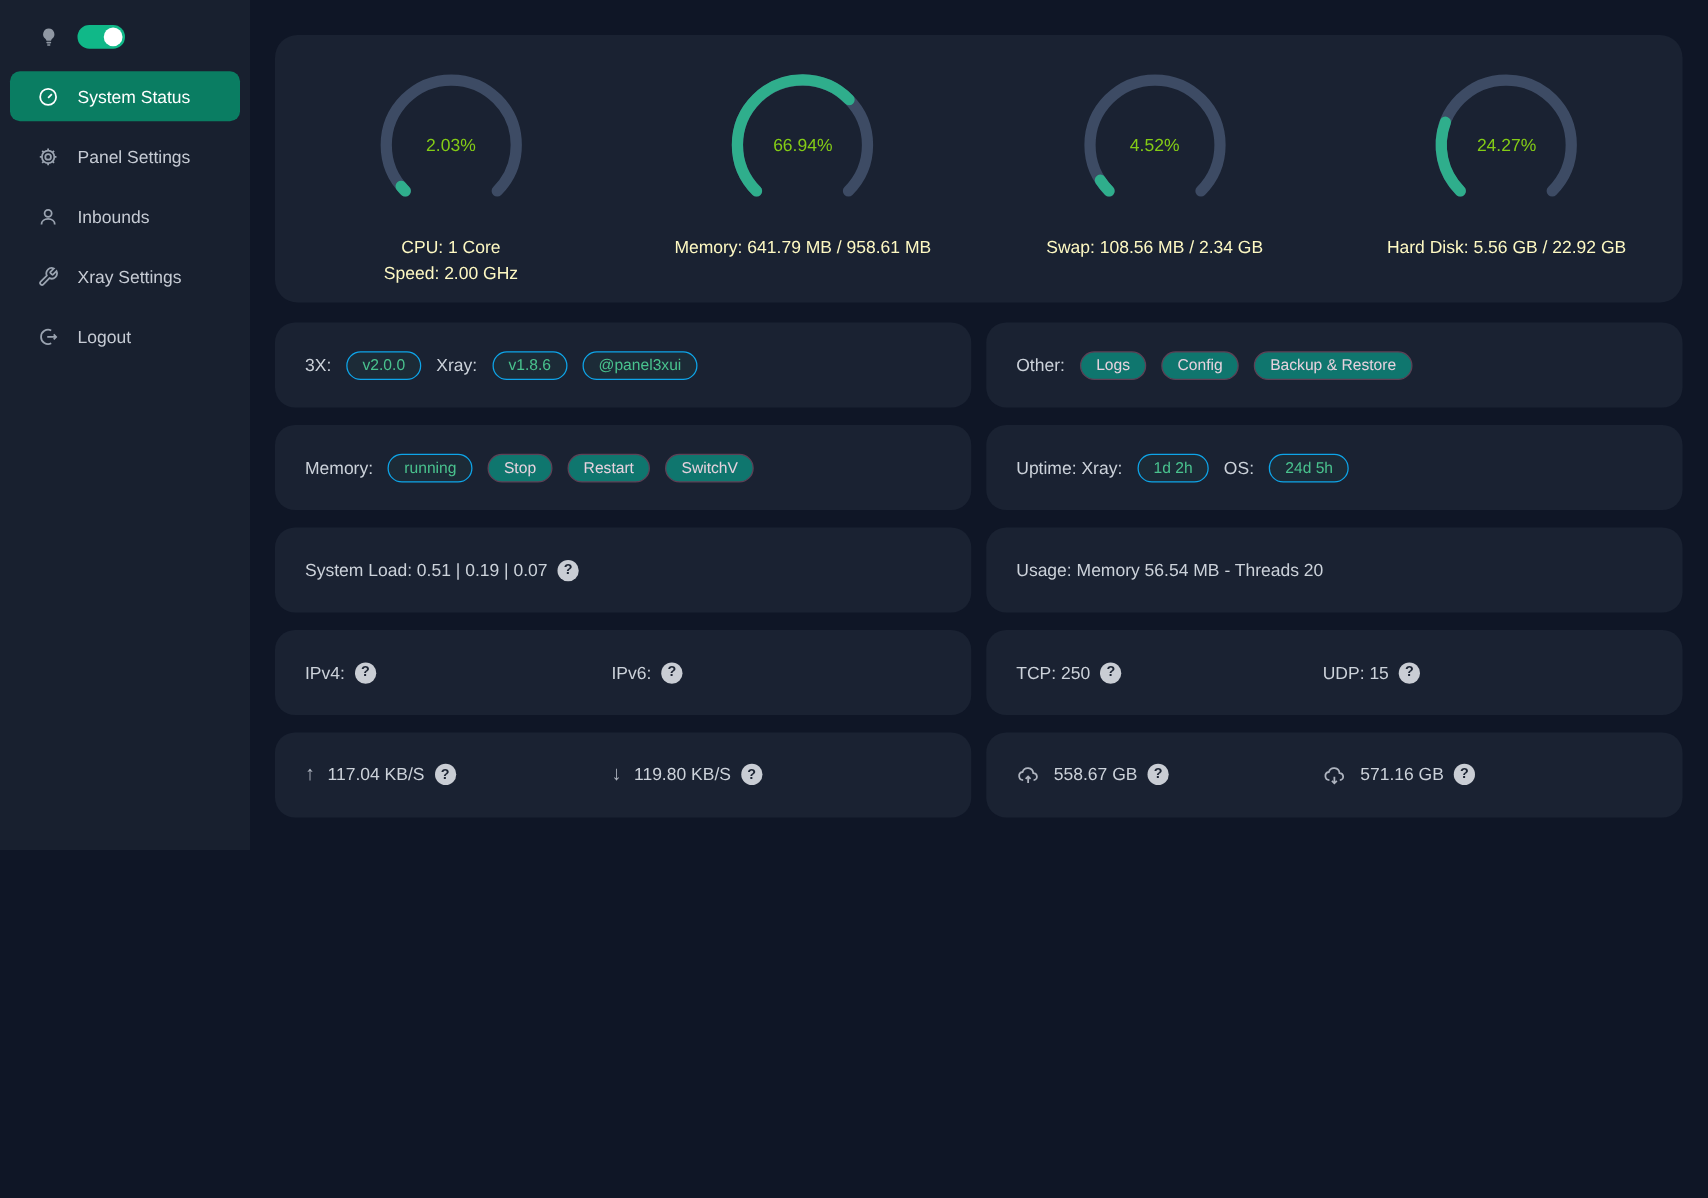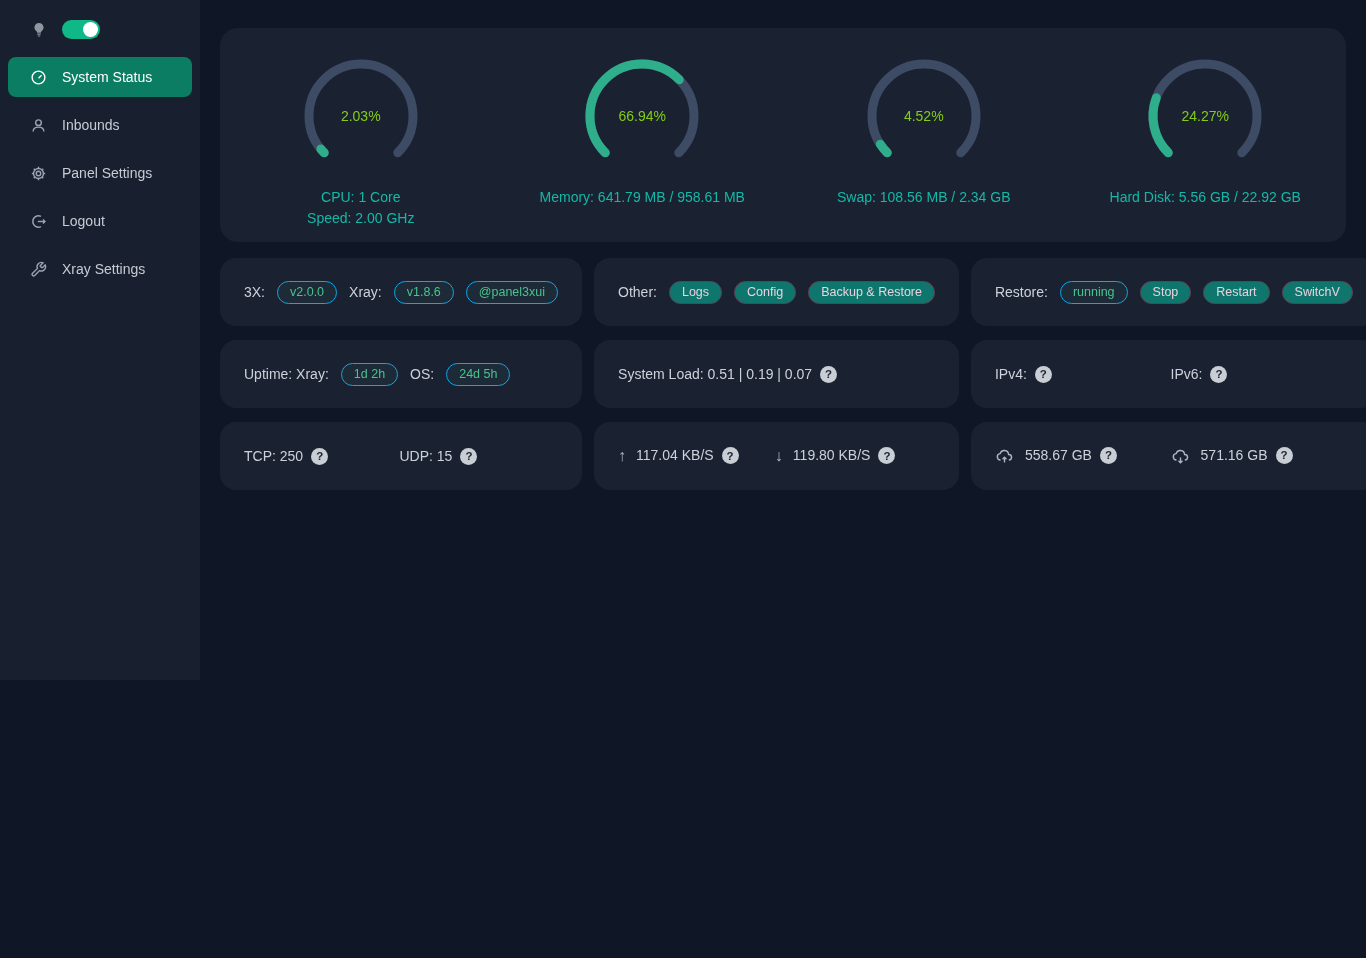--- a/index.html
+++ b/index.html
@@ -43,25 +43,25 @@
   }
   .gauge-col { flex:1 1 0; display:flex; flex-direction:column; align-items:center; }
   .gauge-wrap { position:relative; width:124px; height:124px; }
   .gauge-track { fill:none; stroke:#3d4b64; stroke-width:9; stroke-linecap:round; }
   .gauge-fill  { fill:none; stroke:#2fae8c; stroke-width:9; stroke-linecap:round; }
   .gauge-percent {
     position:absolute; left:0; top:0; width:124px; height:124px;
     display:flex; align-items:center; justify-content:center;
     color:#84cc16; font-size:14px;
   }
-  .gauge-caption { margin-top:9px; text-align:center; line-height:21px; color:#14b8a6; }
+  .gauge-caption { margin-top:9px; text-align:center; line-height:21px; color:#fef9c3; }
   
   .grid {
     margin-top:16px;
-    display:grid; grid-template-columns:1fr 1fr 1fr; gap:14px 12px;
+    display:grid; grid-template-columns:1fr 1fr; gap:14px 12px;
   }
   .row-card {
     height:68px; border-radius:16px; background:#1a2232;
     display:flex; align-items:center; padding:0 24px;
   }
   .row-card.split { display:grid; grid-template-columns:46% 1fr; padding:0 0 0 24px; align-items:center; }
   .cell { display:flex; gap:8px; }
   .label { color:#ccd2da; }
   .tag {
     display:inline-flex; align-items:center; height:23px; padding:0 12px;
@@ -97,46 +97,46 @@
   <div class="menu-item active">
     <svg viewBox="0 0 24 24" fill="none" stroke-width="2">
       <circle cx="12" cy="12" r="9"></circle>
         <path d="M12 13l4.2-4.2"></path>
         <path d="M7.5 13.5h.01M16.5 13.5h.01"></path>
     </svg>
     <span>System Status</span>
   </div>
   <div class="menu-item">
     <svg viewBox="0 0 24 24" fill="none" stroke-width="2">
-      <circle cx="12" cy="8" r="4"></circle>
-        <path d="M4.5 20.5c0-4 3.4-6.2 7.5-6.2s7.5 2.2 7.5 6.2"></path>
-    </svg>
-    <span>Inbounds</span>
-  </div>
-  <div class="menu-item">
-    <svg viewBox="0 0 24 24" fill="none" stroke-width="2">
       <circle cx="12" cy="12" r="3.2"></circle>
         <circle cx="12" cy="12" r="7"></circle>
       <path d="M12 2.6v2.4M12 19v2.4M2.6 12h2.4M19 12h2.4M5.3 5.3l1.7 1.7M17 17l1.7 1.7M18.7 5.3L17 7M7 17l-1.7 1.7"></path>
     </svg>
     <span>Panel Settings</span>
   </div>
   <div class="menu-item">
     <svg viewBox="0 0 24 24" fill="none" stroke-width="2">
+      <circle cx="12" cy="8" r="4"></circle>
+        <path d="M4.5 20.5c0-4 3.4-6.2 7.5-6.2s7.5 2.2 7.5 6.2"></path>
+    </svg>
+    <span>Inbounds</span>
+  </div>
+  <div class="menu-item">
+    <svg viewBox="0 0 24 24" fill="none" stroke-width="2">
+      <path d="M14.7 6.3a1 1 0 0 0 0 1.4l1.6 1.6a1 1 0 0 0 1.4 0l3.77-3.77a6 6 0 0 1-7.94 7.94l-6.91 6.91a2.12 2.12 0 0 1-3-3l6.91-6.91a6 6 0 0 1 7.94-7.94l-3.76 3.76z"></path>
+    </svg>
+    <span>Xray Settings</span>
+  </div>
+  <div class="menu-item">
+    <svg viewBox="0 0 24 24" fill="none" stroke-width="2">
       <path d="M15.5 4.8a8 8 0 1 0 0 14.4"></path>
         <path d="M21 12H11"></path>
         <path d="M18.3 9.3L21 12l-2.7 2.7"></path>
     </svg>
     <span>Logout</span>
-  </div>
-  <div class="menu-item">
-    <svg viewBox="0 0 24 24" fill="none" stroke-width="2">
-      <path d="M14.7 6.3a1 1 0 0 0 0 1.4l1.6 1.6a1 1 0 0 0 1.4 0l3.77-3.77a6 6 0 0 1-7.94 7.94l-6.91 6.91a2.12 2.12 0 0 1-3-3l6.91-6.91a6 6 0 0 1 7.94-7.94l-3.76 3.76z"></path>
-    </svg>
-    <span>Xray Settings</span>
   </div>
 </div>
 
 <div class="main">
 
   <div class="card gauges-card">
 
     <div class="gauge-col">
       <div class="gauge-wrap">
         <svg class="gauge" width="124" height="124" viewBox="0 0 124 124">
@@ -206,21 +206,21 @@
       <div class="tags">
         <span class="label">Other:</span>
         <span class="tag tag-pink">Logs</span>
         <span class="tag tag-pink">Config</span>
         <span class="tag tag-pink">Backup &amp; Restore</span>
       </div>
     </div>
 
     <div class="row-card">
       <div class="tags">
-        <span class="label">Restore:</span>
+        <span class="label">Memory:</span>
         <span class="tag tag-green">running</span>
         <span class="tag tag-pink">Stop</span>
         <span class="tag tag-pink">Restart</span>
         <span class="tag tag-pink">SwitchV</span>
       </div>
     </div>
     <div class="row-card">
       <div class="tags">
         <span class="label">Uptime: Xray:</span>
         <span class="tag tag-green">1d 2h</span>
@@ -228,20 +228,23 @@
         <span class="tag tag-green">24d 5h</span>
       </div>
     </div>
 
     <div class="row-card">
       <div class="cell">
         <span class="label">System Load: 0.51 | 0.19 | 0.07</span>
         <span class="qmark">?</span>
       </div>
     </div>
+    <div class="row-card">
+      <span class="label">Usage: Memory 56.54 MB - Threads 20</span>
+    </div>
 
     <div class="row-card split">
       <div class="cell">
         <span class="label">IPv4:</span>
         <span class="qmark">?</span>
       </div>
       <div class="cell">
         <span class="label">IPv6:</span>
         <span class="qmark">?</span>
       </div>

